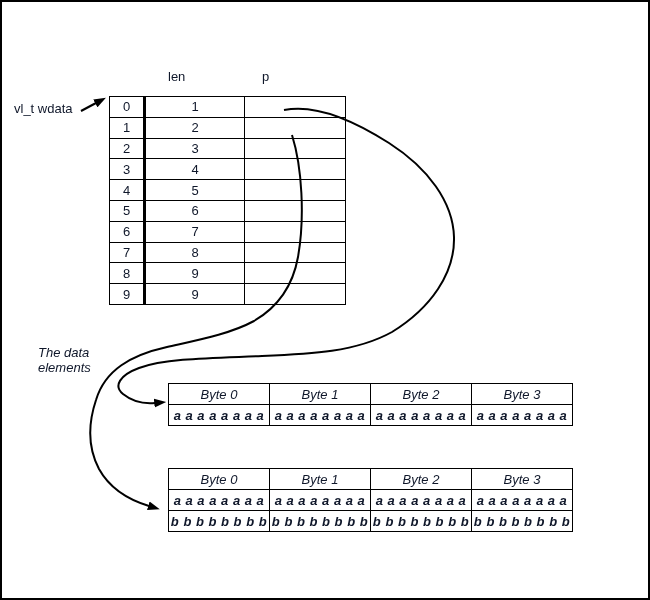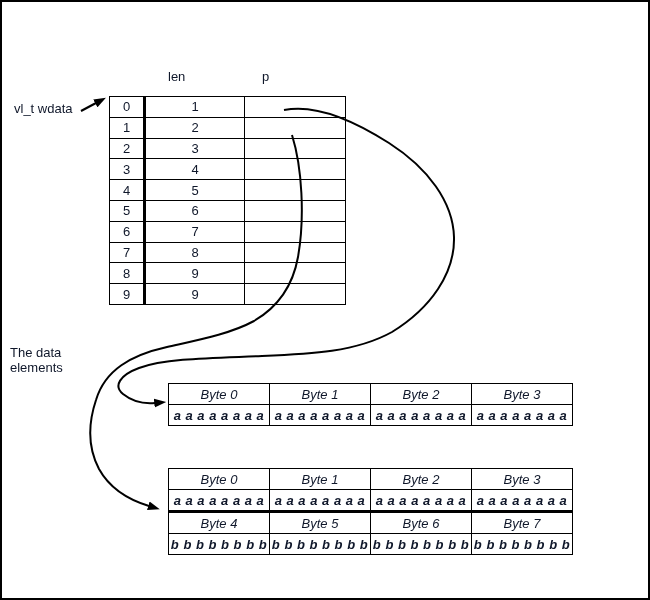--- a/index.html
+++ b/index.html
@@ -37,21 +37,21 @@
   
   .byte-table td { width: 100px; height: 20px; font-style: italic; }
   .byte-table-1 { position: absolute; left: 166px; top: 381px; }
   .byte-table-2 { position: absolute; left: 166px; top: 466px; }
   .byte-val td { font-weight: bold; letter-spacing: 0.5px; text-align: center; }
   .thick-top td { border-top: 3px solid #000000; }
 
   .wdata-label { left: 12px; top: 99px; }
   .len-label { left: 166px; top: 67px; }
   .p-label { left: 260px; top: 67px; }
-  .data-elements-label { left: 8px; top: 343px; line-height: 15px; font-size: 13px; }
+  .data-elements-label { left: 36px; top: 343px; line-height: 15px; font-size: 13px; font-style: italic; }
 
   svg.overlay { position: absolute; left: 0; top: 0; pointer-events: none; }
   .curve { fill: none; stroke: #000000; stroke-width: 2; }
 </style>
 </head>
 <body>
 
 <div class="canvas">
 
   <div class="abs lbl len-label">len</div>
@@ -143,26 +143,20 @@
       <td>Byte 1</td>
       <td>Byte 2</td>
       <td>Byte 3</td>
     </tr>
     <tr class="byte-val">
       <td>a a a a a a a a</td>
       <td>a a a a a a a a</td>
       <td>a a a a a a a a</td>
       <td>a a a a a a a a</td>
     </tr>
-    <tr class="thick-top">
-      <td>Byte 4</td>
-      <td>Byte 5</td>
-      <td>Byte 6</td>
-      <td>Byte 7</td>
-    </tr>
     <tr class="byte-val">
       <td>b b b b b b b b</td>
       <td>b b b b b b b b</td>
       <td>b b b b b b b b</td>
       <td>b b b b b b b b</td>
     </tr>
   </tbody>
     </table>
 
   <svg class="overlay" width="650" height="600" viewBox="0 0 650 600">

